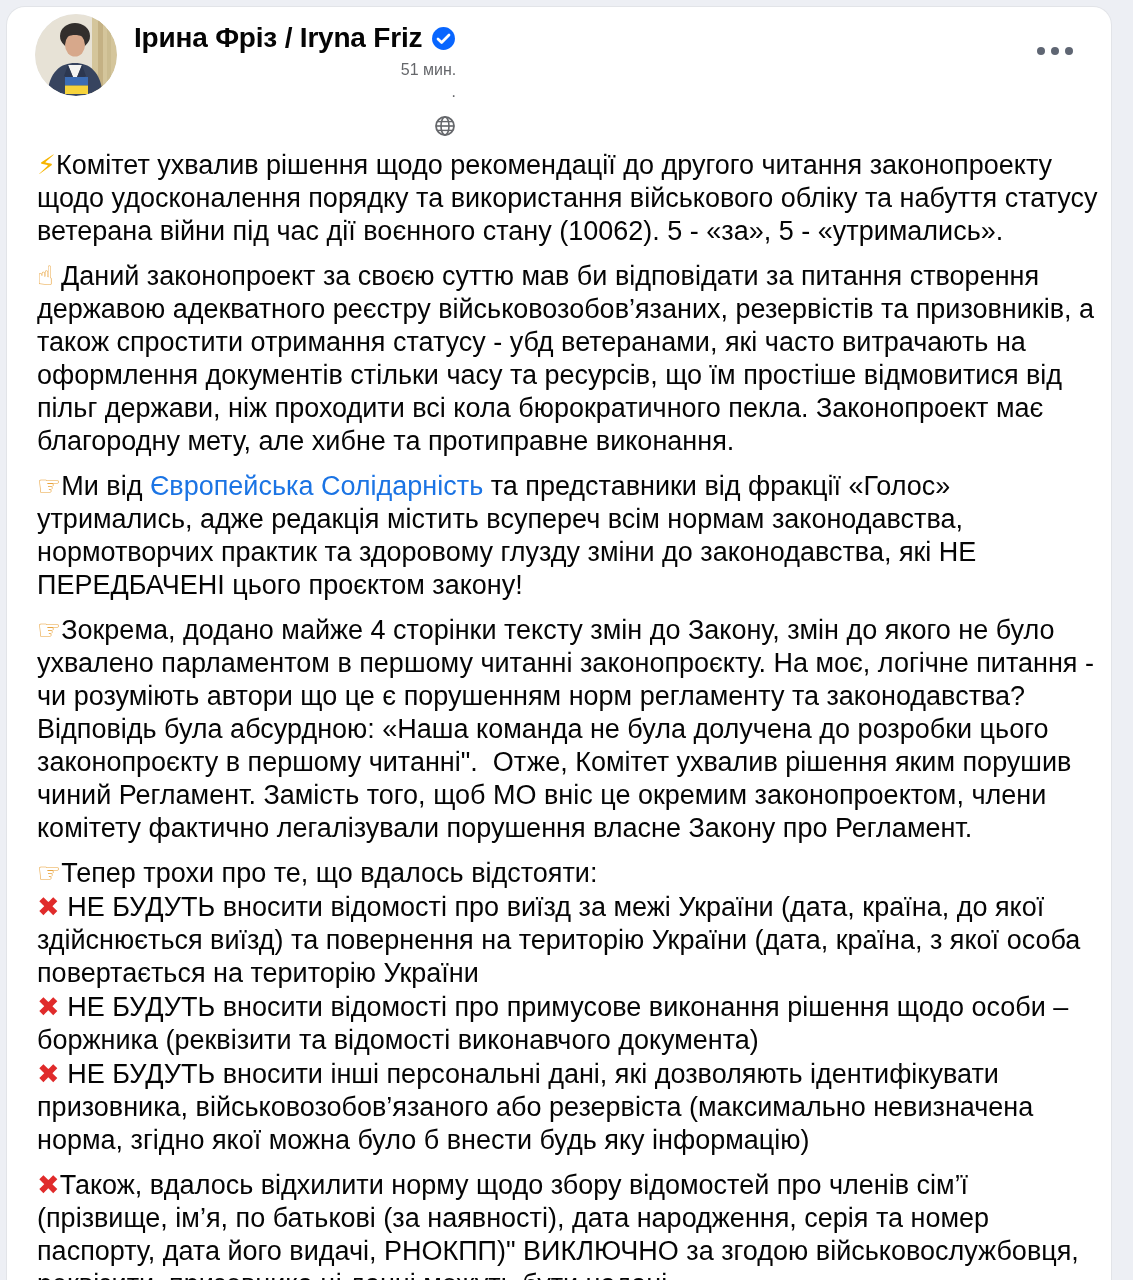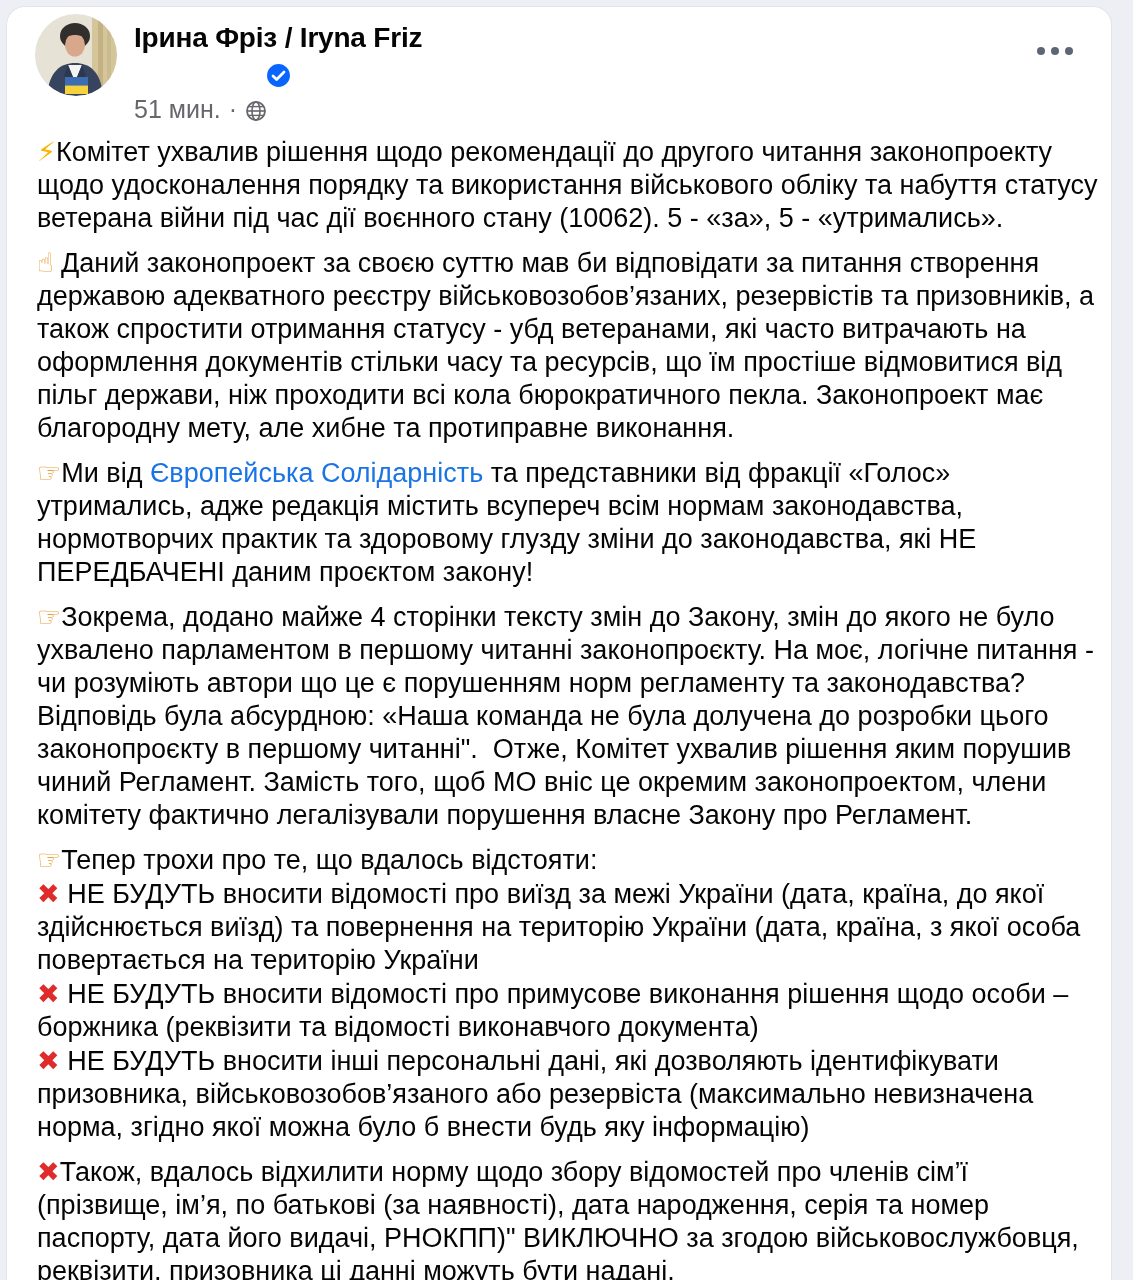--- a/index.html
+++ b/index.html
@@ -14,24 +14,24 @@
     background:#ffffff;border-radius:18px 18px 0 0;
     box-shadow:0 0 0 1px #e2e4e8;
   }
   
   .header{display:flex;align-items:flex-start;padding:7px 26px 0 28px;position:relative;}
   .avatar{
     width:82px;height:82px;border-radius:50%;overflow:hidden;flex:0 0 82px;
     box-shadow:inset 0 0 0 1px rgba(0,0,0,.08);cursor:pointer;
   }
   .hmeta{margin-left:17px;padding-top:8px;}
-  .name-row{display:flex;align-items:center;gap:9px;flex-direction:column;}
+  .name-row{display:flex;align-items:center;gap:9px;}
   .author{font-size:28px;font-weight:700;color:#050505;letter-spacing:-.2px;cursor:pointer;}
   .badge{display:inline-block;width:25px;height:25px;}
-  .sub-row{display:flex;align-items:center;gap:8px;margin-top:7px;color:#65676b;font-size:25px;}
+  .sub-row{display:flex;align-items:flex-end;gap:8px;margin-top:7px;color:#65676b;font-size:16px;flex-direction:column;}
   .dot-sep{color:#65676b;}
   .globe{display:inline-block;width:22px;height:22px;margin-top:2px;}
   .more{
     position:absolute;right:30px;top:32px;display:flex;gap:6px;align-items:center;
     padding:8px;border-radius:18px;cursor:pointer;
   }
   .more i{display:block;width:8px;height:8px;border-radius:50%;background:#5f6673;}
   
   .post{
     margin-top:11px;padding:0 20px 30px 30px;width:1063px;
@@ -97,20 +97,20 @@
     <div class="more" title="">
       <i></i>
       <i></i>
       <i></i>
     </div>
   </div>
 
   <div class="post" style="color: rgb(5, 5, 5);">
       <p class="para"><span class="emoji" style="color: rgb(247, 181, 0);">⚡</span><span>Комітет ухвалив рішення щодо рекомендації до другого читання законопроекту щодо удосконалення порядку та використання військового обліку та набуття статусу ветерана війни під час дії воєнного стану (10062). 5 - «за», 5 - «утримались».</span></p>
       <p class="para"><span class="emoji" style="color: rgb(232, 163, 61);">☝</span><span> Даний законопроект за своєю суттю мав би відповідати за питання створення державою адекватного реєстру військовозобов’язаних, резервістів та призовників, а також спростити отримання статусу - убд ветеранами, які часто витрачають на оформлення документів стільки часу та ресурсів, що їм простіше відмовитися від пільг держави, ніж проходити всі кола бюрократичного пекла. Законопроект має благородну мету, але хибне та протиправне виконання.</span></p>
-      <p class="para"><span class="emoji" style="color: rgb(232, 163, 61);">☞</span><span>Ми від </span><a class="plink">Європейська Солідарність</a><span> та представники від фракції «Голос» утримались, адже редакція містить всупереч всім нормам законодавства, нормотворчих практик та здоровому глузду зміни до законодавства, які НЕ ПЕРЕДБАЧЕНІ даним проєктом закону!</span></p>
+      <p class="para"><span class="emoji" style="color: rgb(232, 163, 61);">☞</span><span>Ми від </span><a class="plink">Європейська Солідарність</a><span> та представники від фракції «Голос» утримались, адже редакція містить всупереч всім нормам законодавства, нормотворчих практик та здоровому глузду зміни до законодавства, які НЕ ПЕРЕДБАЧЕНІ цього проєктом закону!</span></p>
       <p class="para"><span class="emoji" style="color: rgb(232, 163, 61);">☞</span><span>Зокрема, додано майже 4 сторінки тексту змін до Закону, змін до якого не було ухвалено парламентом в першому читанні законопроєкту. На моє, логічне питання - чи розуміють автори що це є порушенням норм регламенту та законодавства? Відповідь була абсурдною: «Наша команда не була долучена до розробки цього законопроєкту в першому читанні".  Отже, Комітет ухвалив рішення яким порушив чиний Регламент. Замість того, щоб МО вніс це окремим законопроектом, члени комітету фактично легалізували порушення власне Закону про Регламент.</span></p>
       <p class="para"><span class="emoji" style="color: rgb(232, 163, 61);">☞</span><span>Тепер трохи про те, що вдалось відстояти:</span><br><span class="emoji" style="color: rgb(224, 43, 43);">✖</span><span> НЕ БУДУТЬ вносити відомості про виїзд за межі України (дата, країна, до якої здійснюється виїзд) та повернення на територію України (дата, країна, з якої особа повертається на територію України</span><br><span class="emoji" style="color: rgb(224, 43, 43);">✖</span><span> НЕ БУДУТЬ вносити відомості про примусове виконання рішення щодо особи – боржника (реквізити та відомості виконавчого документа)</span><br><span class="emoji" style="color: rgb(224, 43, 43);">✖</span><span> НЕ БУДУТЬ вносити інші персональні дані, які дозволяють ідентифікувати призовника, військовозобов’язаного або резервіста (максимально невизначена норма, згідно якої можна було б внести будь яку інформацію)</span></p>
       <p class="para"><span class="emoji" style="color: rgb(224, 43, 43);">✖</span><span>Також, вдалось відхилити норму щодо збору відомостей про членів сім’ї (прізвище, ім’я, по батькові (за наявності), дата народження, серія та номер паспорту, дата його видачі, РНОКПП)" ВИКЛЮЧНО за згодою військовослужбовця, реквізити, призовника ці данні можуть бути надані.</span></p>
       <p class="para"><span>Працюємо  над цим законопроектом тепер в залі.</span></p>
     </div>
 
 </div>
 
 </body></html>

